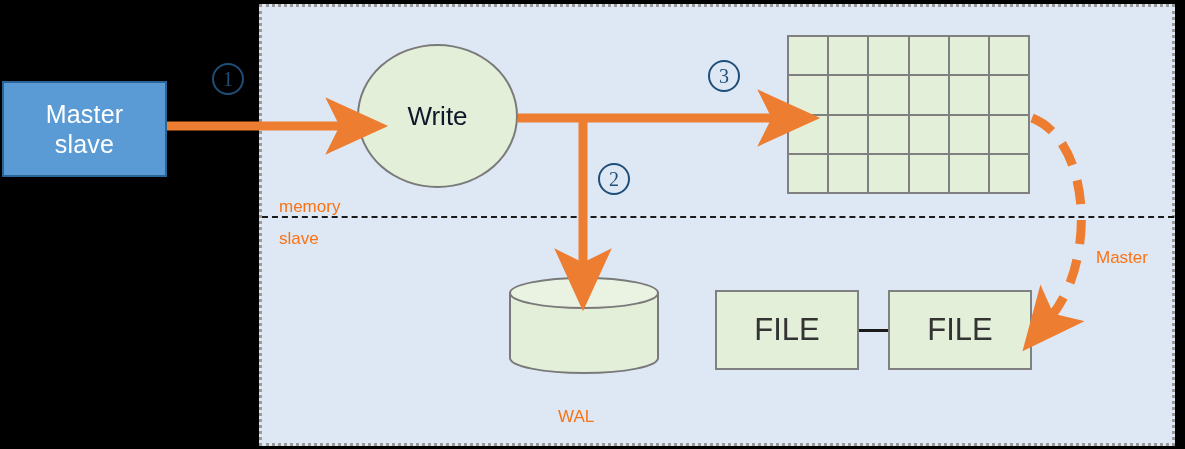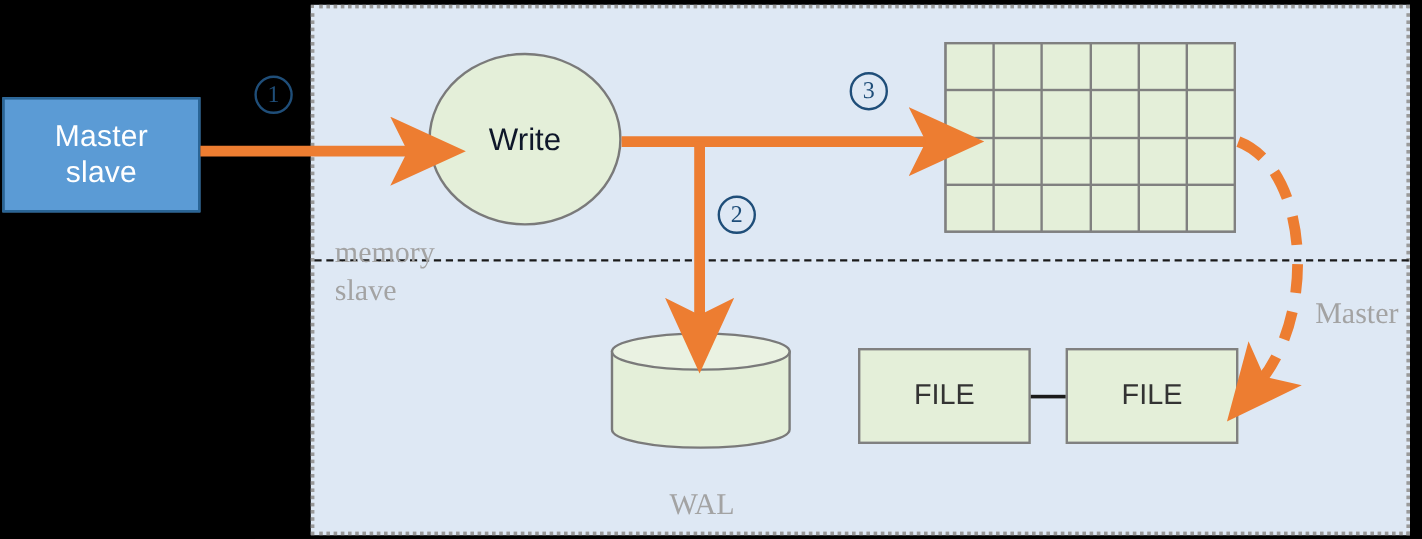--- a/index.html
+++ b/index.html
@@ -43,21 +43,21 @@
     font-size:20px;
     display:flex;align-items:center;justify-content:center;
     box-sizing:border-box;
     background:transparent;
     font-family:"Liberation Serif", serif;
   }
   #step1{left:212px;top:63px;}
   #step2{left:598px;top:163px;}
   #step3{left:708px;top:60px;}
   
-  .lbl{position:absolute;color:#a3a3a3;font-size:25px;white-space:nowrap;font-family:Liberation Serif, serif;}
+  .lbl{position:absolute;color:#f97316;font-size:17px;white-space:nowrap;}
   #lbl-memory{left:279px;top:197px;}
   #lbl-disk{left:279px;top:229px;}
   #lbl-wal{left:558px;top:396px;margin-top:11px;}
   #lbl-flush{left:1096px;top:248px;}
   #lbl-slave{left:1029px;top:397px;}
   
   #write{
     position:absolute;
     left:357px;top:44px;
     width:161px;height:144px;
@@ -95,21 +95,21 @@
     left:508px;top:276px;
     width:152px;height:99px;
   }
   
   .filebox{
     position:absolute;
     background:#e4efd9;
     border:2px solid #808080;
     box-sizing:border-box;
     display:flex;align-items:center;justify-content:center;
-    font-size:24px;color:#333;
+    font-size:31px;color:#333;
   }
   #file1{left:715px;top:290px;width:144px;height:80px;}
   #file2{left:888px;top:290px;width:144px;height:80px;}
   #file-link{
     position:absolute;left:859px;top:329px;width:29px;height:0;
     border-top:3px solid #1a1a1a;
   }
   svg.overlay{position:absolute;left:0;top:0;width:1185px;height:449px;pointer-events:none;}
 </style>
 </head>

